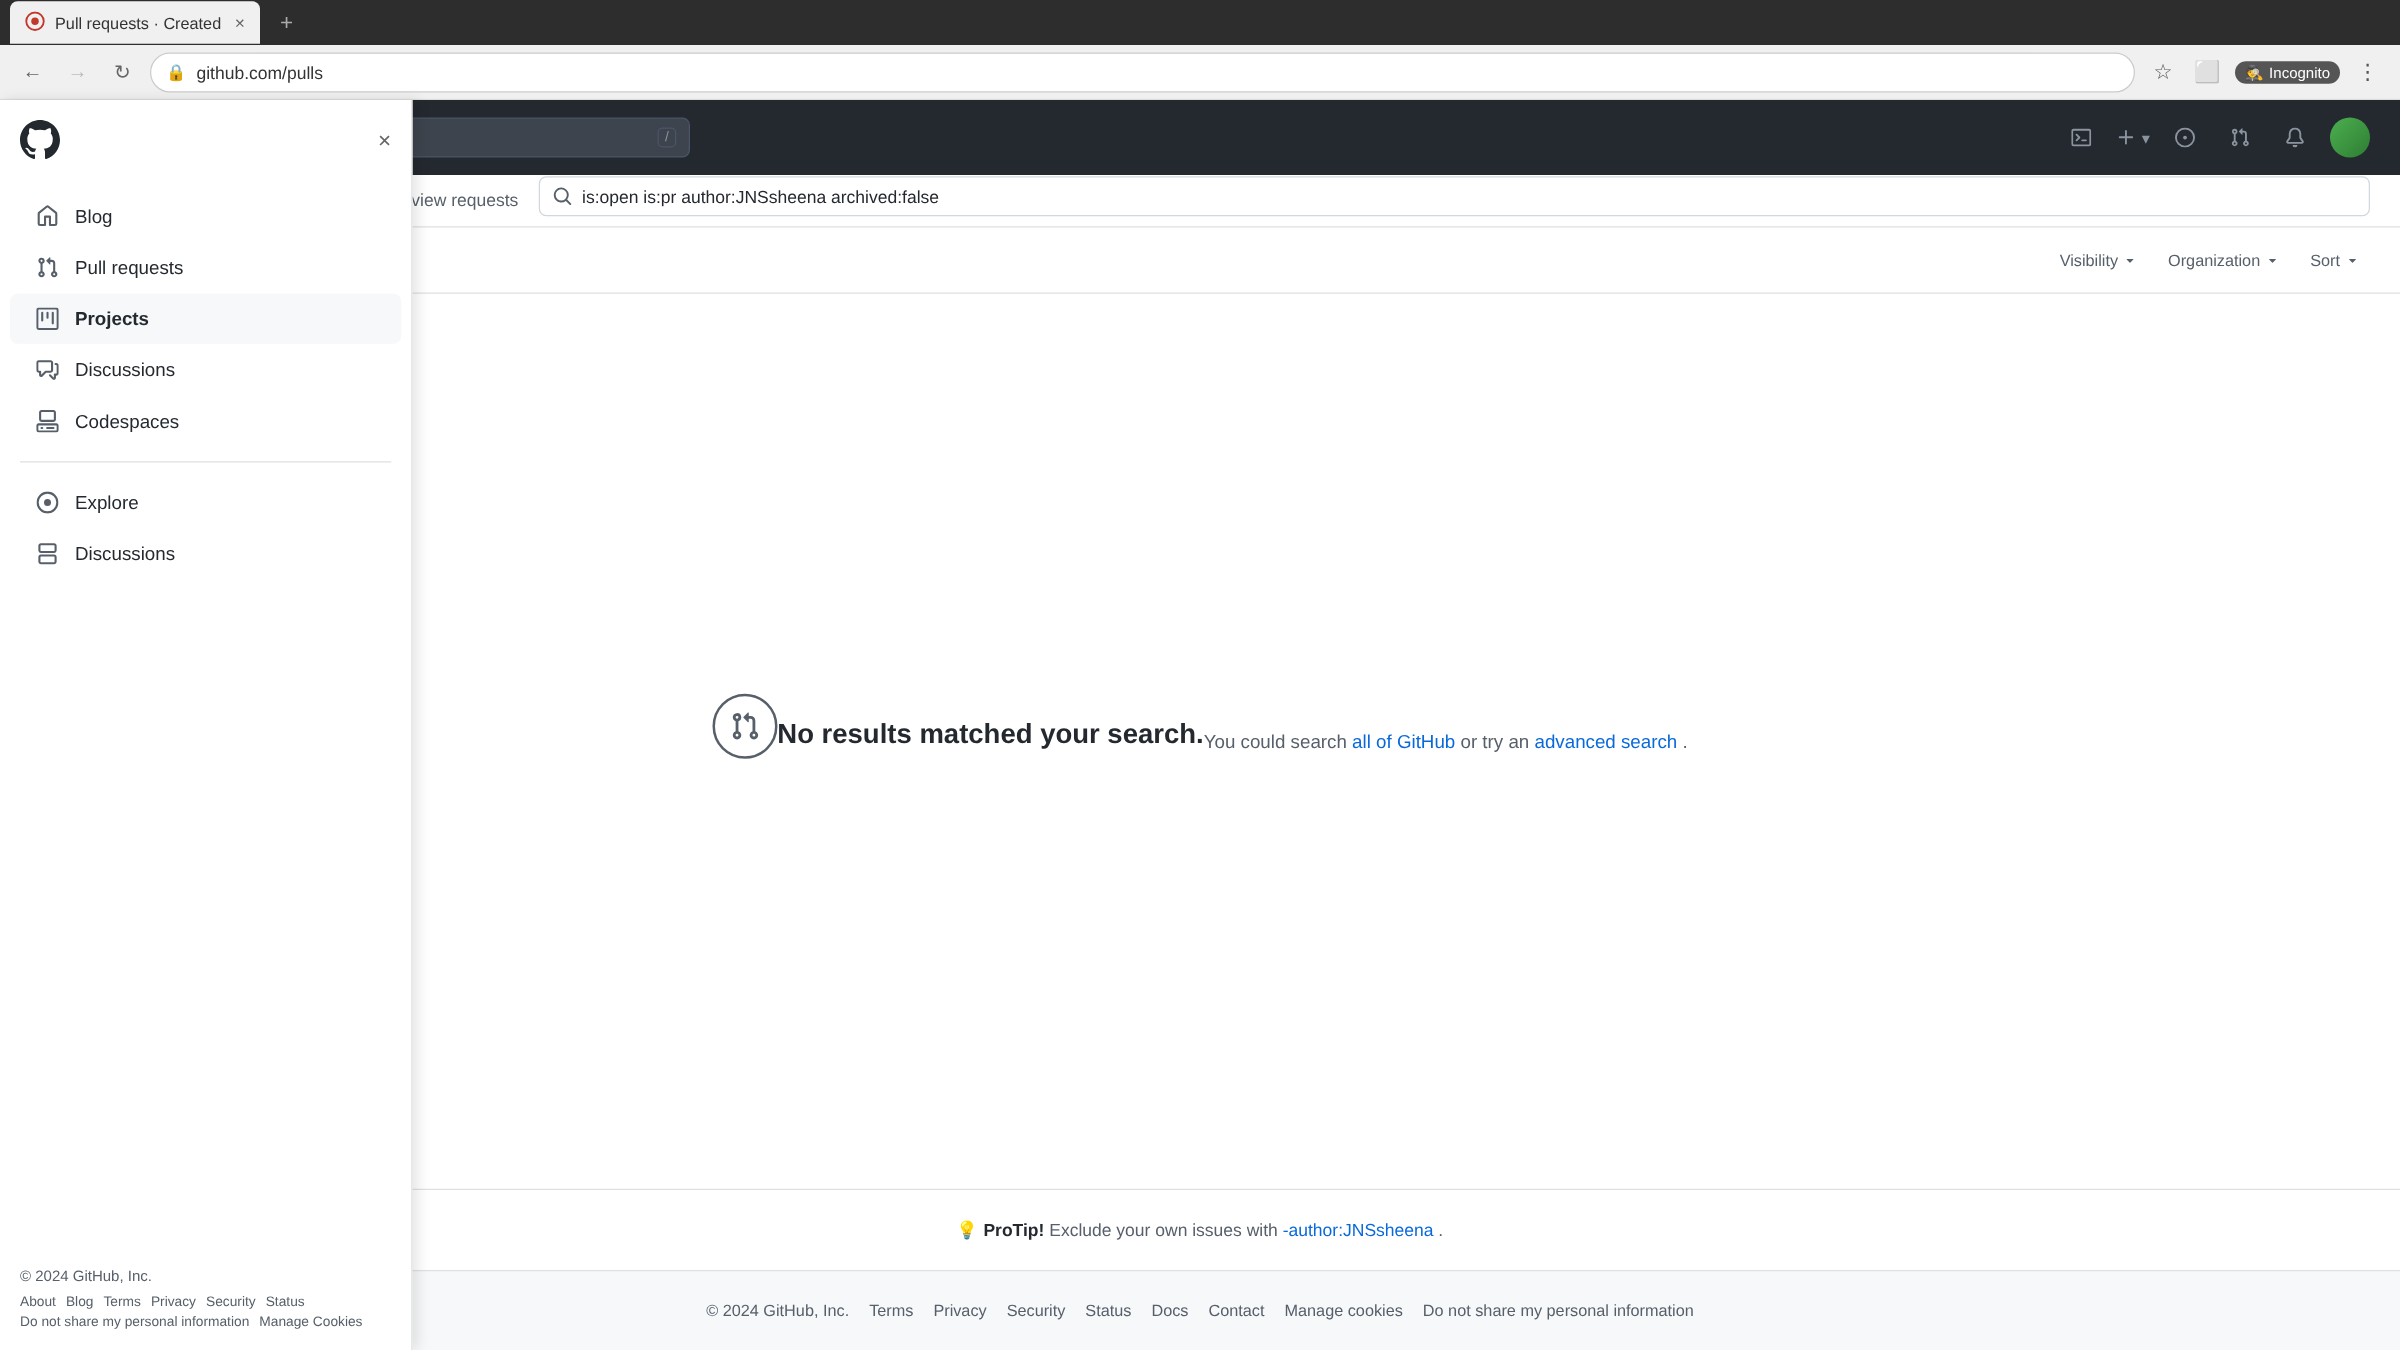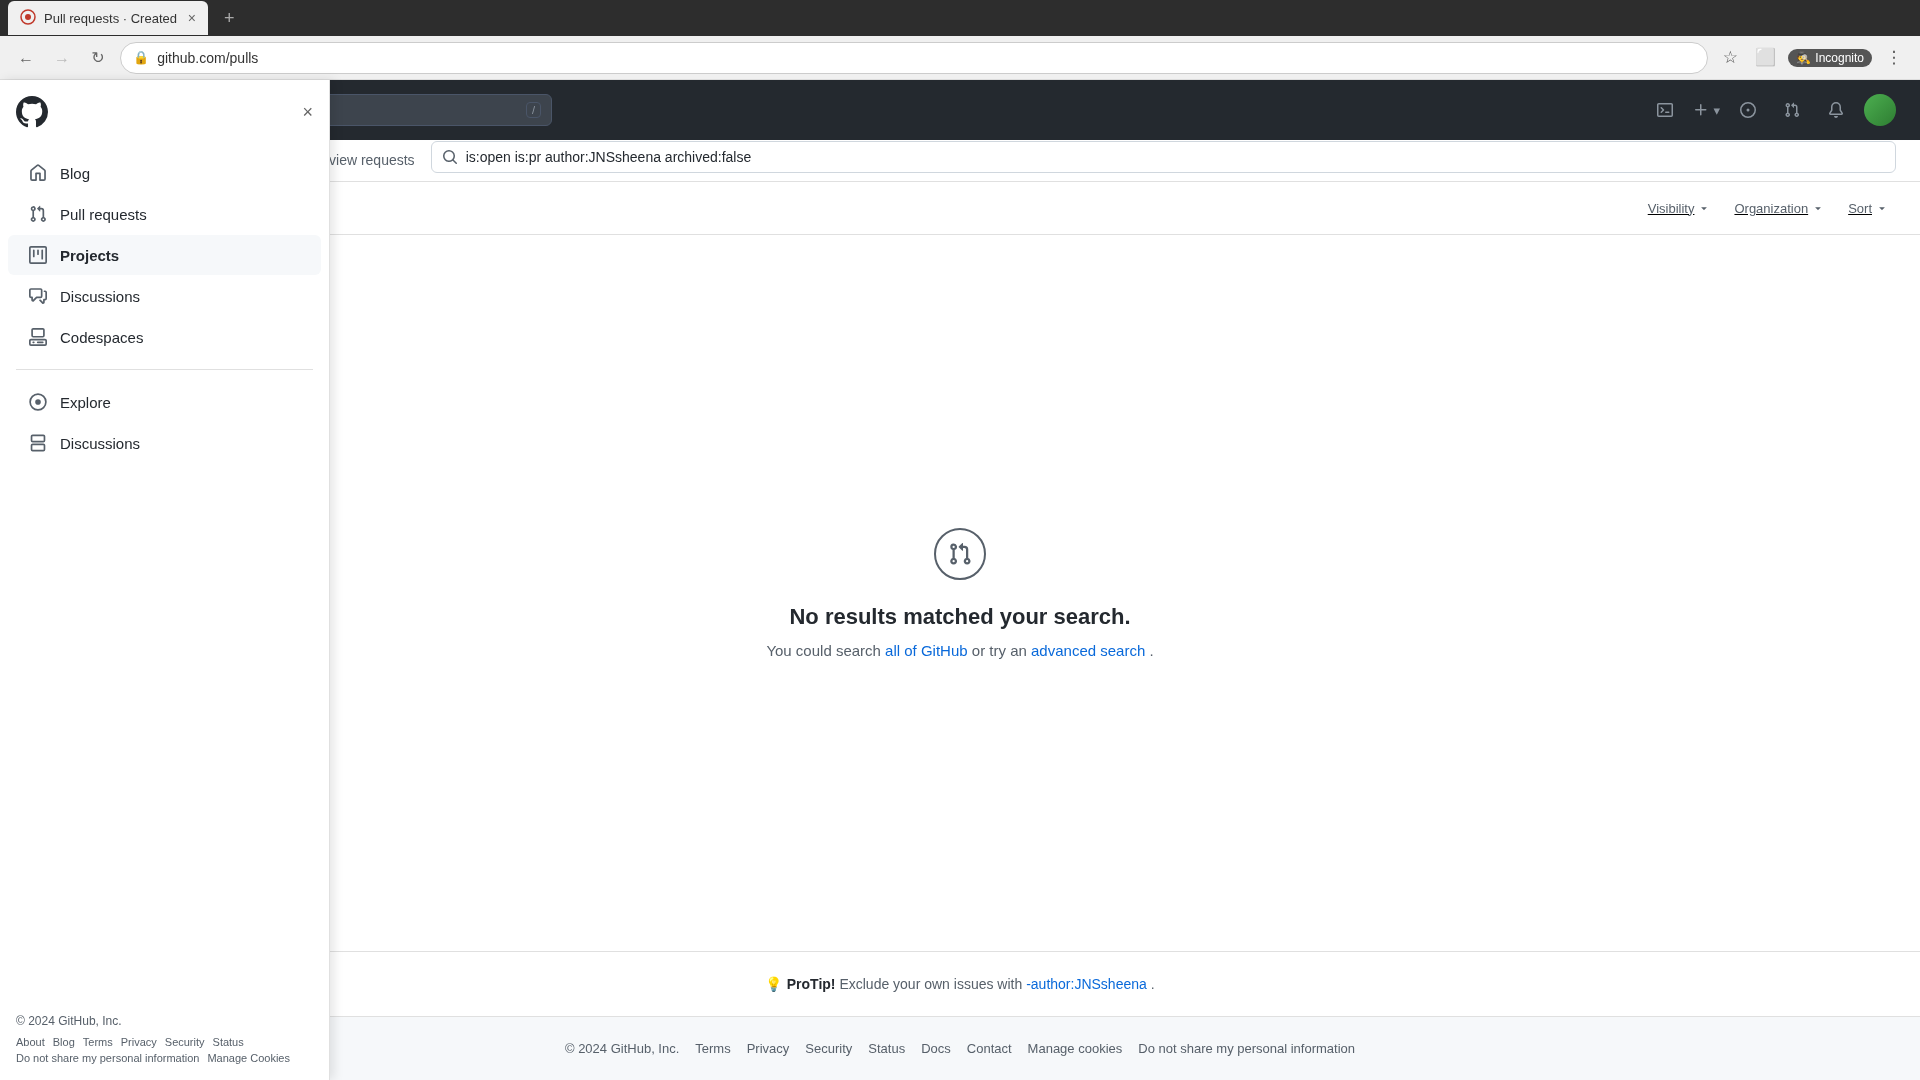--- a/index.html
+++ b/index.html
@@ -57,24 +57,24 @@
 
     
     .pr-page { flex: 1; display: flex; flex-direction: column; overflow-y: auto; }
     .pr-tabs { display: flex; align-items: center; gap: 0; border-bottom: 1px solid #e0e0e0; padding: 0 24px; }
     .pr-tab { padding: 12px 16px; color: #57606a; font-size: 14px; cursor: pointer; border-bottom: 2px solid transparent; margin-bottom: -1px; }
     .pr-tab.active { color: #24292f; font-weight: 600; border-bottom-color: #fd8c73; }
 
     .pr-filter-bar { display: flex; align-items: center; justify-content: space-between; padding: 12px 24px; border-bottom: 1px solid #e0e0e0; }
     .pr-status-tabs { display: flex; align-items: center; gap: 0; }
     .pr-status-tab { padding: 6px 14px; font-size: 14px; color: #57606a; cursor: pointer; border-radius: 6px; }
-    .pr-filter-actions { display: flex; align-items: center; gap: 8px; text-decoration: underline; }
+    .pr-filter-actions { display: flex; align-items: center; gap: 8px; }
     .pr-filter-btn { background: transparent; border: none; color: #57606a; font-size: 13px; cursor: pointer; padding: 4px 8px; border-radius: 4px; display: flex; align-items: center; gap: 4px; }
 
-    .pr-empty-state { flex: 1; display: flex; flex-direction: column; align-items: center; justify-content: center; padding: 80px 24px; }
+    .pr-empty-state { flex: 1; display: flex; flex-direction: row; align-items: center; justify-content: center; padding: 80px 24px; }
     .pr-empty-icon { width: 52px; height: 52px; border: 2px solid #57606a; border-radius: 50%; display: flex; align-items: center; justify-content: center; color: #57606a; font-size: 22px; margin-bottom: 24px; }
     .pr-empty-title { font-size: 22px; font-weight: 600; color: #24292f; margin-bottom: 12px; }
     .pr-empty-desc { font-size: 15px; color: #57606a; text-align: center; }
     .pr-empty-desc a { color: #0969da; text-decoration: none; }
 
     .pr-protip { padding: 24px; text-align: center; color: #57606a; font-size: 14px; border-top: 1px solid #e0e0e0; margin-top: auto; }
     .pr-protip a { color: #0969da; text-decoration: none; }
     .pr-protip strong { color: #24292f; }
 
     .page-footer { background: #f6f8fa; border-top: 1px solid #e0e0e0; padding: 24px; display: flex; align-items: center; justify-content: center; gap: 16px; flex-wrap: wrap; }

